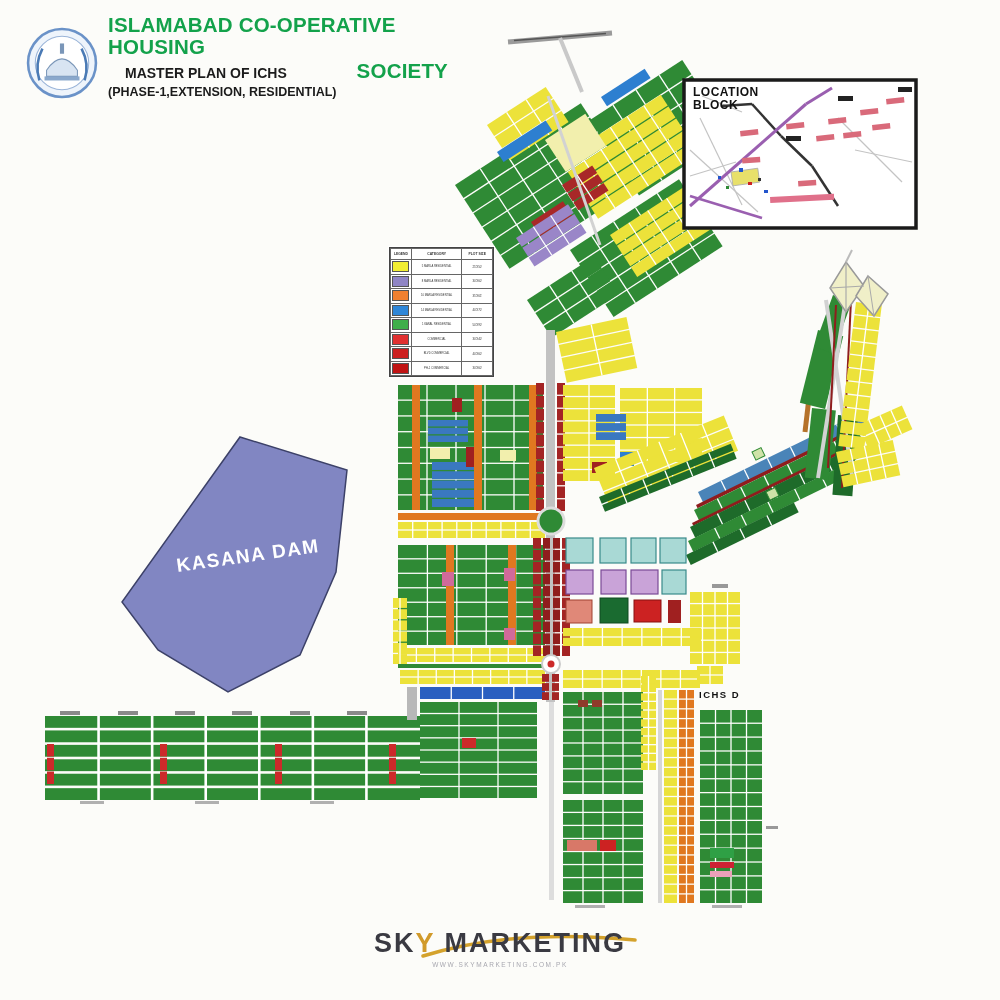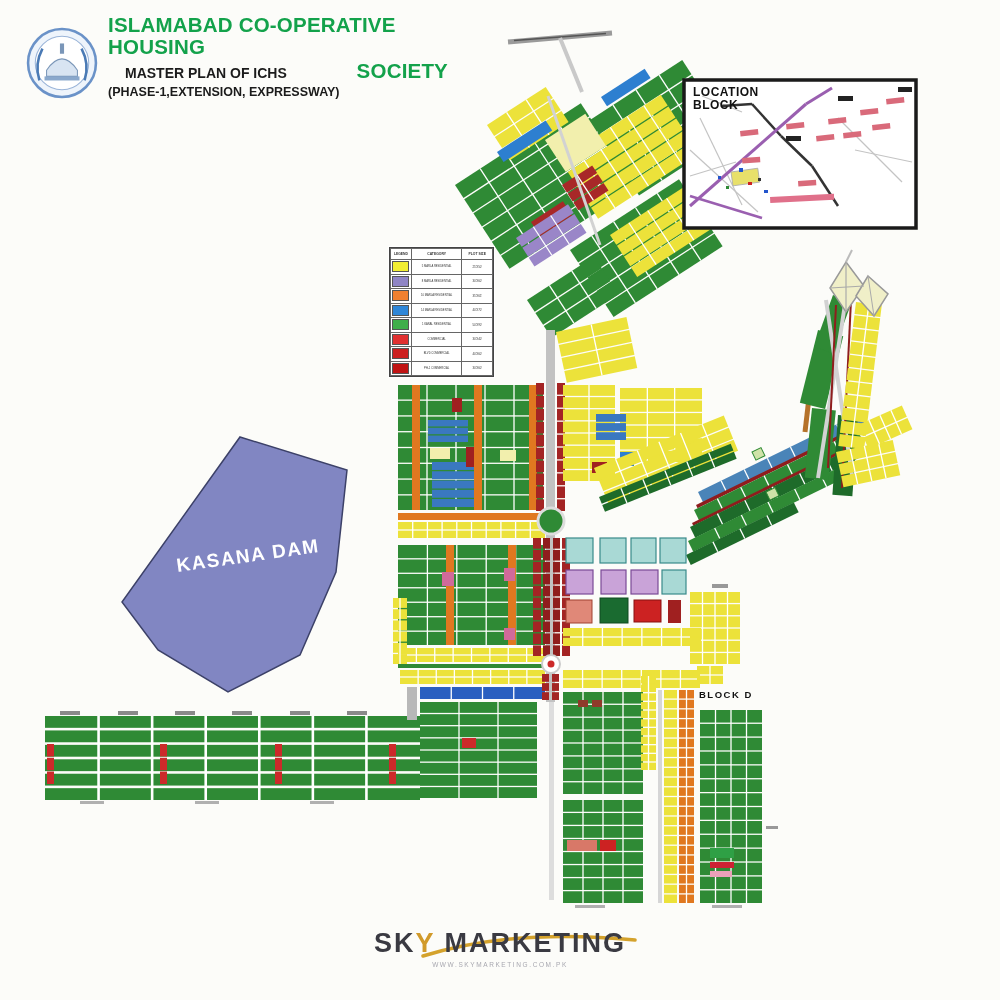--- a/index.html
+++ b/index.html
@@ -912,21 +912,21 @@
     <rect x="18" y="48" width="34" height="4" fill="#8aa8cc"></rect>
     <path d="M13 52 Q8 36 16 21" fill="none" stroke="#4a7ab5" stroke-width="2.5"></path>
     <path d="M57 52 Q62 36 54 21" fill="none" stroke="#4a7ab5" stroke-width="2.5"></path>
   </svg>
   <div class="titles">
     <div class="t-green">ISLAMABAD CO-OPERATIVE HOUSING</div>
     <div class="t-row2">
       <span class="t-black">MASTER PLAN OF  ICHS</span>
       <span class="t-green">SOCIETY</span>
     </div>
-    <div class="t-sub">(PHASE-1,EXTENSION, EXPRESSWAY)</div>
+    <div class="t-sub">(PHASE-1,EXTENSION, RESIDENTIAL)</div>
   </div>
 </div>
 
 <div class="overlay legend">
   <table>
     <colgroup>
         <col class="c1">
         <col class="c2">
         <col class="c3">
       </colgroup>
@@ -982,21 +982,21 @@
   </table>
 </div>
 
 <div class="overlay inset-title">
   <div>LOCATION</div>
   <div>BLOCK</div>
 </div>
 
 <div class="overlay dam-label">KASANA DAM</div>
 
-<div class="overlay blockd-label">BLOCK D</div>
+<div class="overlay blockd-label">ICHS D</div>
 
 <div class="overlay footer">
   <svg class="swoosh" width="230" height="36" viewBox="0 0 230 36">
     <path d="M 10 30 Q 100 2 222 14" fill="none" stroke="#d4a22c" stroke-width="3.5" stroke-linecap="round"></path>
   </svg>
   <div class="brand"><span>SK</span><span class="gold">Y</span><span class="word2">MARKETING</span></div>
   <div class="url">WWW.SKYMARKETING.COM.PK</div>
 </div>
 
 </body></html>

